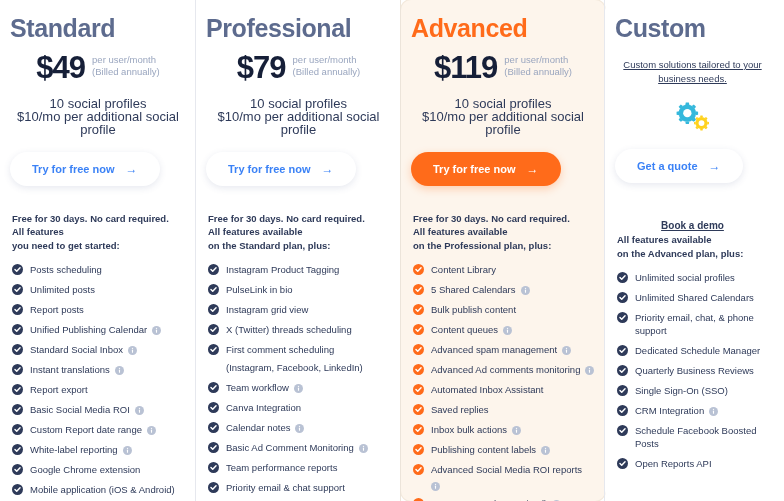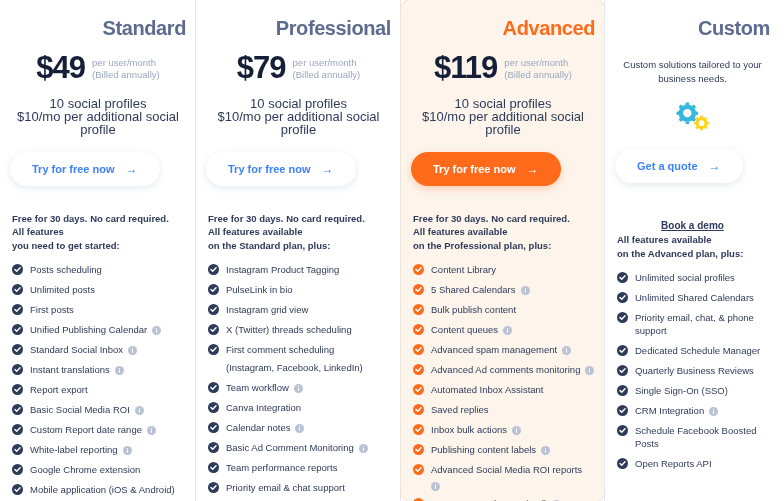--- a/index.html
+++ b/index.html
@@ -45,33 +45,33 @@
   }
   .plan-card.highlight {
     background: #fdf5ec;
     box-shadow: 0 0 0 1px #f3e9dc;
   }
   .plan-card.highlight::before {
     background: #ece4da;
   }
 
   .plan-title {
-    text-align: right;
-    font-size: 20px;
+    text-align: left;
+    font-size: 25px;
     font-weight: bold;
     color: #5d6b8e;
     letter-spacing: -0.4px;
     margin: 14px 0 0 0;
     line-height: 28px;
   }
   .plan-title.accent { color: #ff6b1a; }
 
   .price-row {
     display: flex;
-    align-items: center;
+    align-items: flex-start;
     justify-content: center;
     margin-top: 10px;
     gap: 7px;
   }
   .price-amount {
     font-size: 31px;
     font-weight: bold;
     color: #161f38;
     letter-spacing: -1px;
     line-height: 32px;
@@ -143,20 +143,21 @@
     cursor: pointer;
   }
 
   .custom-desc {
     text-align: center;
     font-size: 9.5px;
     color: #2e3a59;
     line-height: 13.5px;
     margin-top: 16px;
     padding: 0 6px;
+    text-decoration: underline;
   }
   .gears-wrap {
     display: flex;
     justify-content: center;
     margin-top: 14px;
     height: 34px;
   }
 
   .features-head {
     font-size: 9.5px;
@@ -248,21 +249,21 @@
           <span class="feature-text-wrap">
             <span>Unlimited posts</span>
           </span>
         </li>
         <li class="feature-item">
           <span class="check-icon"><svg viewBox="0 0 20 20" width="11" height="11">
               <circle cx="10" cy="10" r="10" fill="#2e3a59"></circle>
               <path d="M5.4 10.2 L8.6 13.3 L14.6 6.9" fill="none" stroke="#ffffff" stroke-width="2.6" stroke-linecap="round" stroke-linejoin="round"></path>
             </svg></span>
           <span class="feature-text-wrap">
-            <span>First posts</span>
+            <span>Report posts</span>
           </span>
         </li>
         <li class="feature-item">
           <span class="check-icon"><svg viewBox="0 0 20 20" width="11" height="11">
               <circle cx="10" cy="10" r="10" fill="#2e3a59"></circle>
               <path d="M5.4 10.2 L8.6 13.3 L14.6 6.9" fill="none" stroke="#ffffff" stroke-width="2.6" stroke-linecap="round" stroke-linejoin="round"></path>
             </svg></span>
           <span class="feature-text-wrap">
             <span>Unified Publishing Calendar</span>
             <span class="info-icon"><svg viewBox="0 0 20 20" width="9" height="9">

